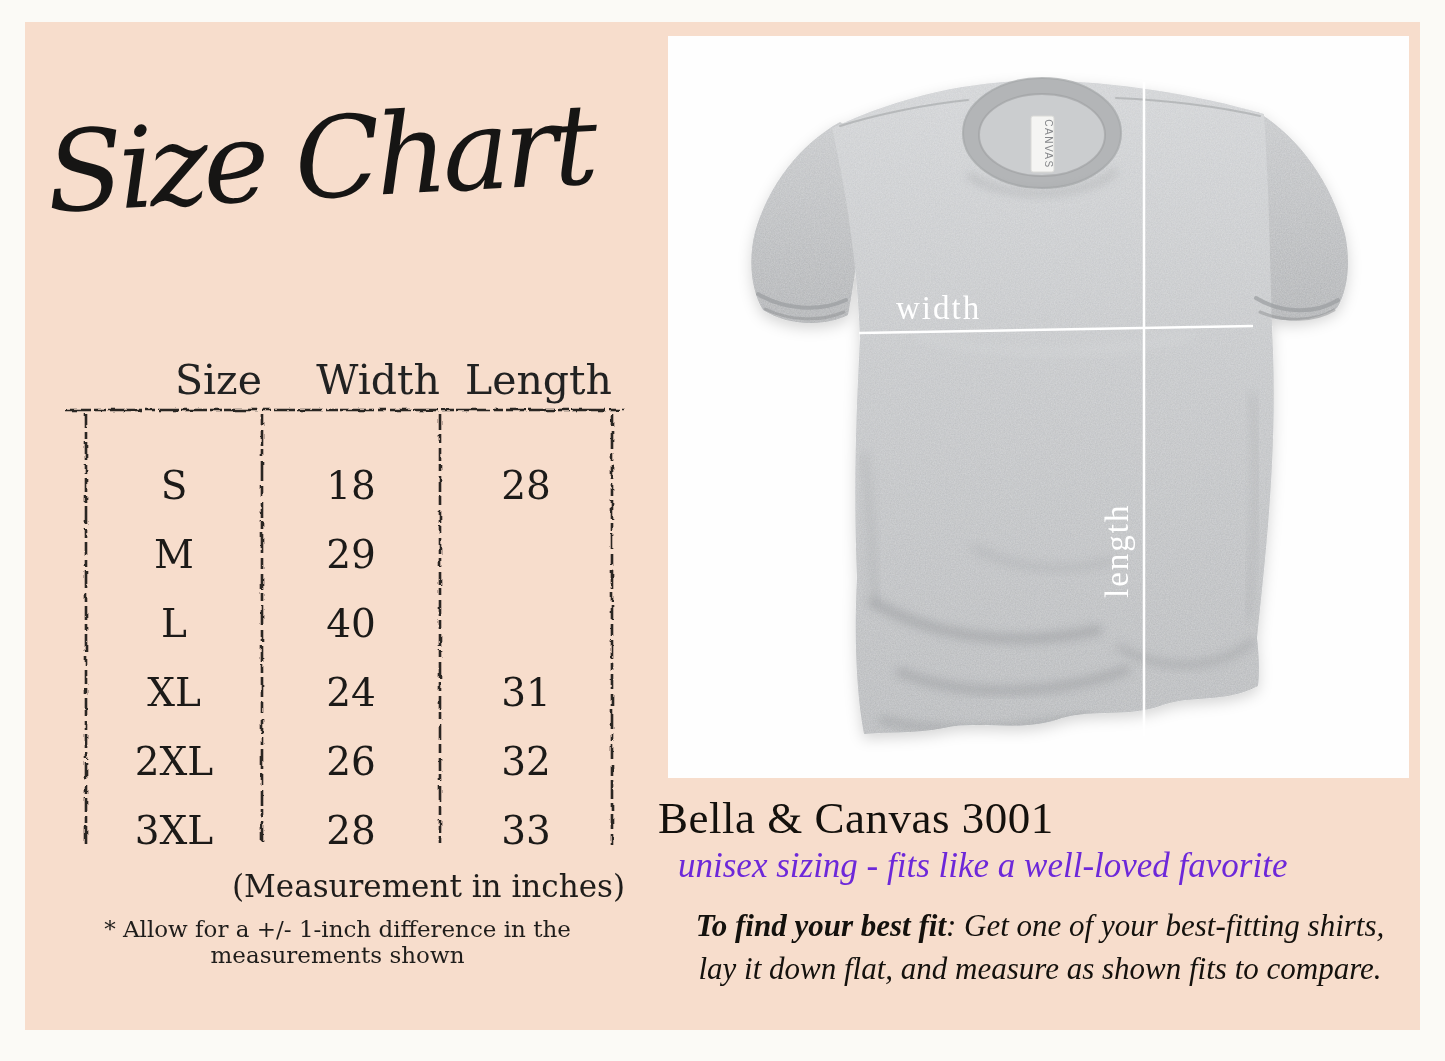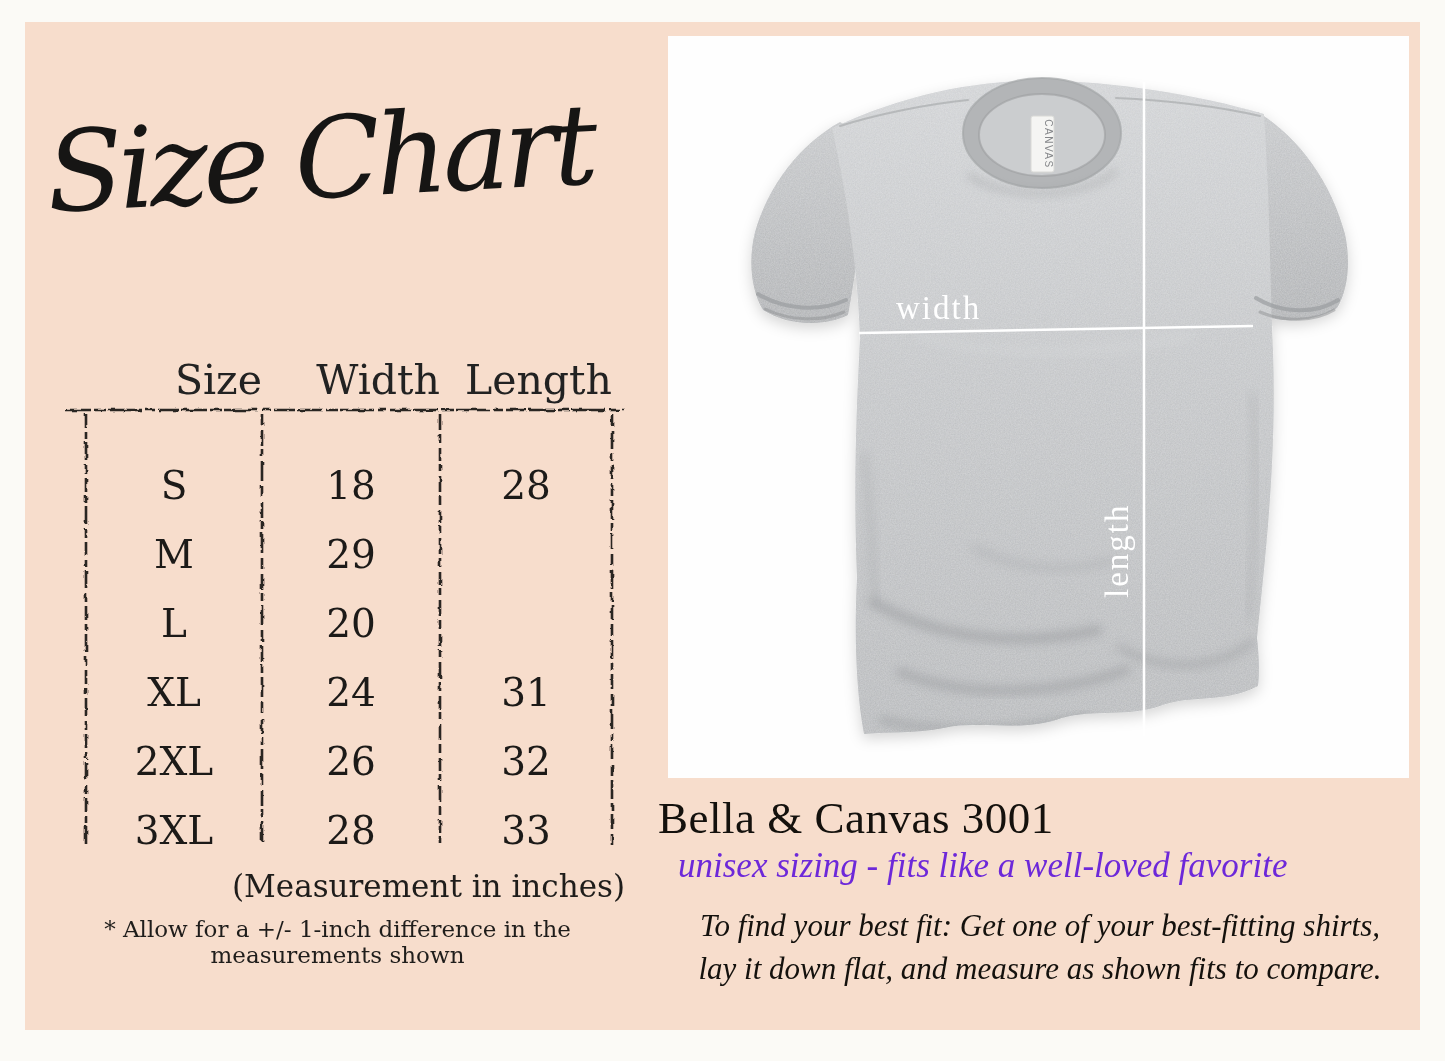--- a/index.html
+++ b/index.html
@@ -31,21 +31,21 @@
   .photo{position:absolute;left:643px;top:14px;width:741px;height:742px;background:#fefefe;}
 
   
   .prod-name{position:absolute;left:633px;top:770px;font-family:"Liberation Serif",serif;
              font-size:45px;color:#14110d;letter-spacing:.5px;}
   .tagline{position:absolute;left:653px;top:824px;font-family:"Liberation Serif",serif;
            font-style:italic;font-size:35px;color:#6d28d9;}
   .fit{position:absolute;left:615px;top:882px;width:800px;text-align:center;
        font-family:"Liberation Serif",serif;font-style:italic;font-size:31px;
        line-height:1.4;color:#14110d;}
-  .fit .lead{font-weight:normal;}
+  .fit .lead{font-weight:bold;}
 </style>
 </head>
 <body>
 
 <div class="canvas">
   <div class="panel">
 
     <div class="title">Size Chart</div>
 
     <svg class="gridlines" width="1395" height="1008" viewBox="0 0 1395 1008">
@@ -74,21 +74,21 @@
           <div class="td">S</div>
           <div class="td">18</div>
           <div class="td">28</div>
         </div>
         <div class="trow">
           <div class="td">M</div>
           <div class="td">29</div>
         </div>
         <div class="trow">
           <div class="td">L</div>
-          <div class="td">20</div>
+          <div class="td">40</div>
         </div>
         <div class="trow">
           <div class="td">XL</div>
           <div class="td">24</div>
           <div class="td">31</div>
         </div>
         <div class="trow">
           <div class="td">2XL</div>
           <div class="td">26</div>
           <div class="td">32</div>

